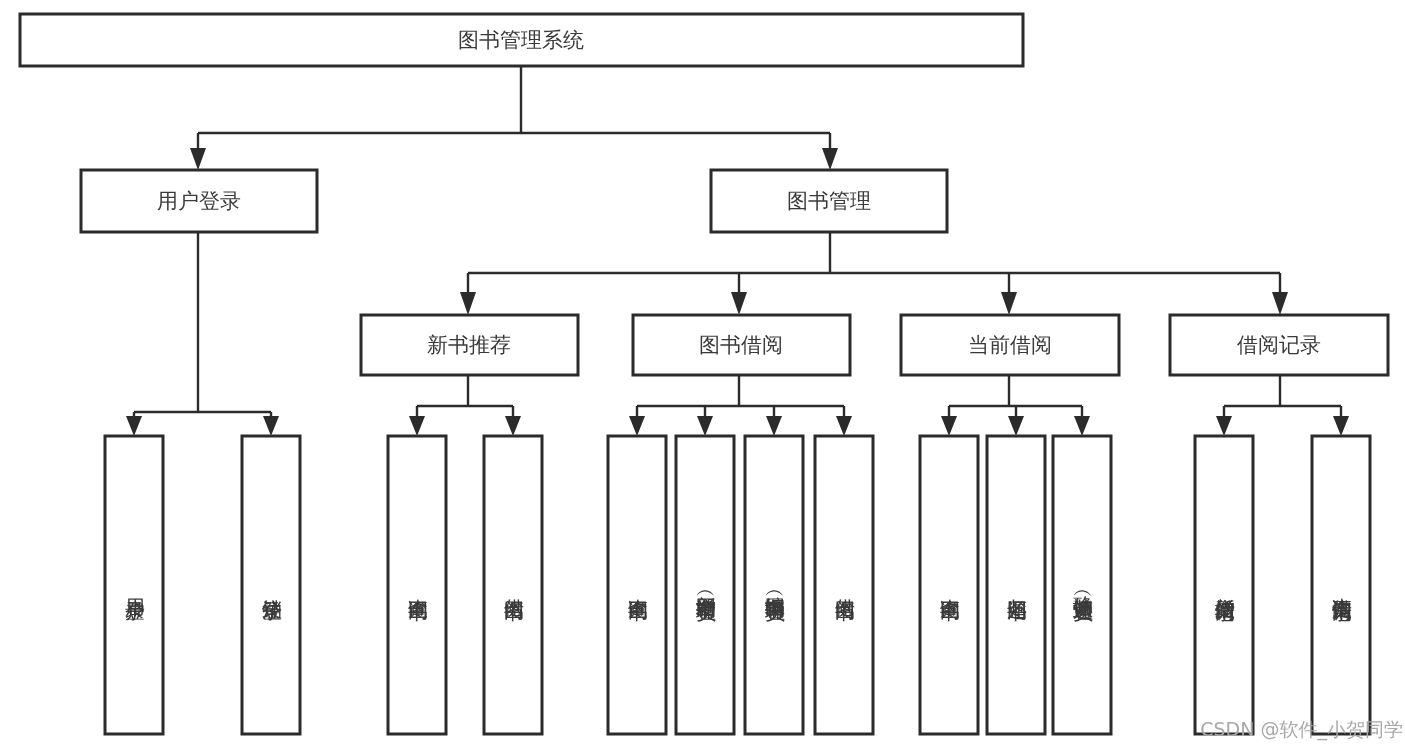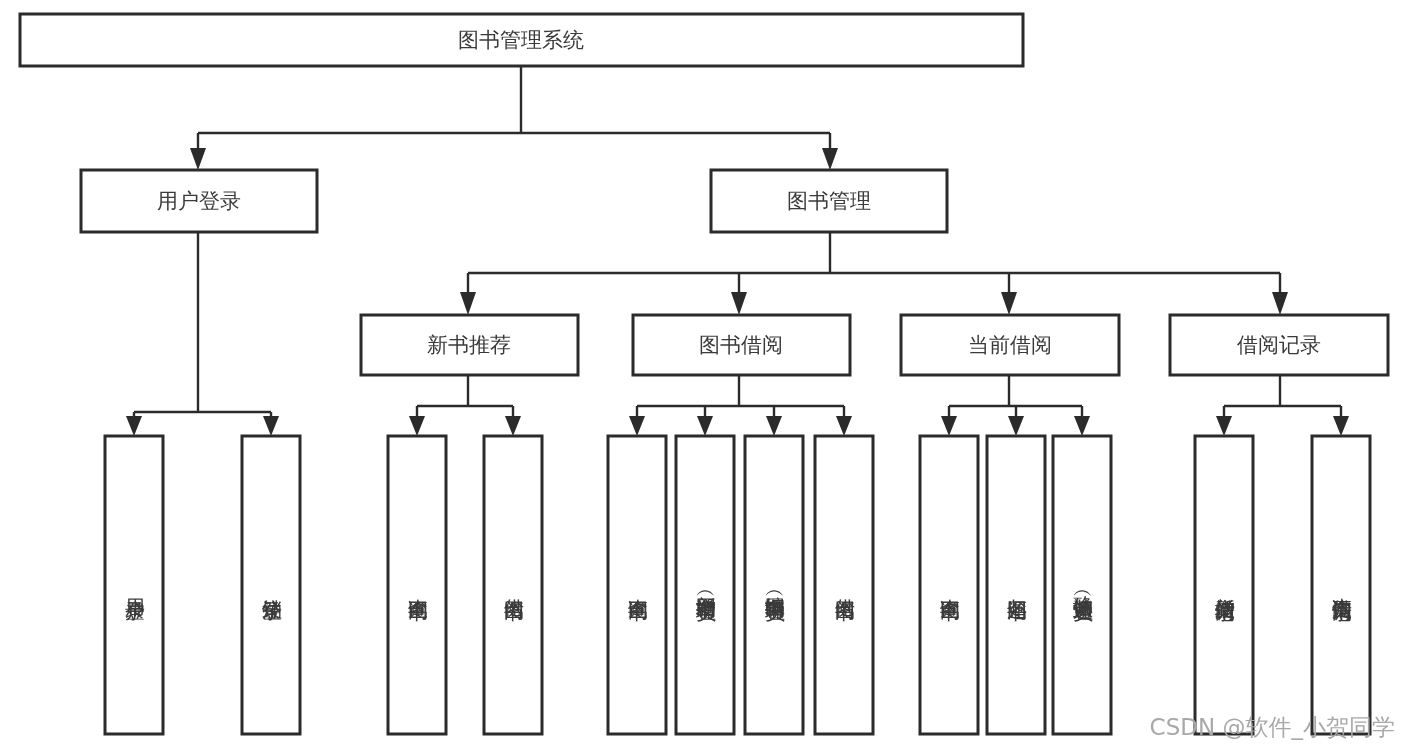--- a/index.html
+++ b/index.html
@@ -21,23 +21,23 @@
   }
   .node-label-v{
     font-family:"DejaVu Sans","Liberation Sans",sans-serif;
     font-size:20px;fill:#3a3a3a;
     writing-mode:vertical-rl;
     text-orientation:upright;
     letter-spacing:1px;
     dominant-baseline:middle;text-anchor:middle;
   }
   .watermark{
-    position:absolute;right:10px;bottom:4px;
+    position:absolute;right:2px;bottom:4px;
     font-family:"DejaVu Sans","Liberation Sans",sans-serif;
-    font-size:23px;color:#a8a8a8;white-space:nowrap;
+    font-size:19px;color:#a8a8a8;white-space:nowrap;
     pointer-events:none;user-select:none;
   }
 </style>
 </head>
 <body>
 
 <div id="diagram-root">
 <svg width="1405" height="747" viewBox="0 0 1405 747" xmlns="http://www.w3.org/2000/svg">
 
   <g>

